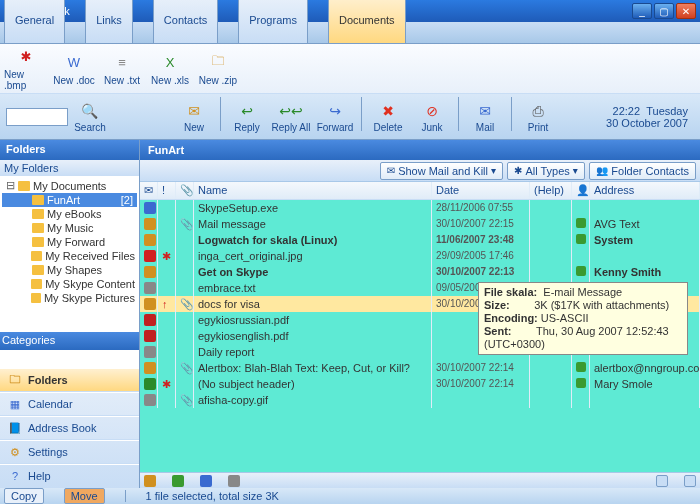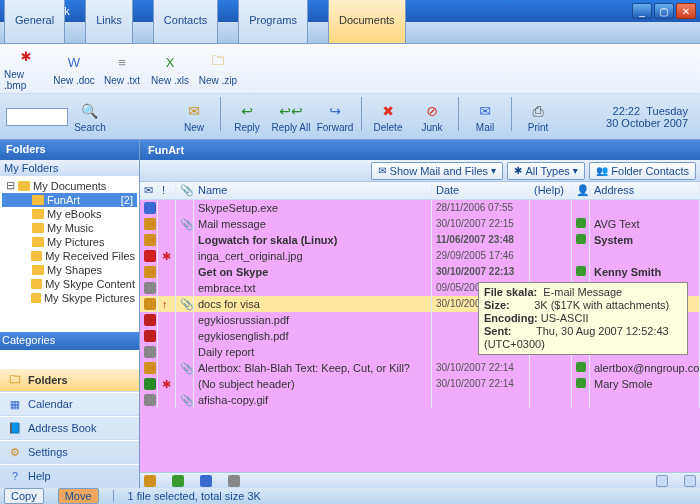--- a/index.html
+++ b/index.html
@@ -42,31 +42,31 @@
 .colhead { height: 18px; background: linear-gradient(#f4f8fc,#e0ecf8); display: flex; border-bottom: 1px solid #c8ddf5; font-size: 10px; color: #1a4a90; }
 .colhead > div, .filerow > div { padding: 2px 4px; border-right: 1px solid #e0ecf8; overflow: hidden; white-space: nowrap; }
 .c-ico { width: 18px; }
 .c-flag { width: 18px; }
 .c-att { width: 18px; }
 .c-name { flex: 1; }
 .c-date { width: 98px; }
 .c-size { width: 42px; }
 .c-aico { width: 18px; }
 .c-addr { width: 110px; }
-.filelist { flex: 1; overflow: auto; background: #f0abfc; position: relative; }
+.filelist { flex: 1; overflow: auto; background: #5eead4; position: relative; }
 .filerow { height: 16px; display: flex; font-size: 11px; color: #333; cursor: pointer; }
 .filerow.sel { background: #ffe8a0; }
 .filerow.bold { font-weight: bold; }
 .filerow > .c-date { color: #555; font-size: 10px; }
 .mico { width: 12px; height: 12px; border-radius: 2px; display: inline-block; }
 .tooltip { position: absolute; left: 338px; top: 82px; width: 210px; background: #ffffe0; border: 1px solid #888; padding: 3px 5px; font-size: 10px; color: #333; z-index: 10; line-height: 13px; }
 .tooltip b { font-weight: bold; }
 .bottombar { height: 16px; background: linear-gradient(#e8f0fa,#c8ddf5); border-top: 1px solid #a8c8e8; display:flex; align-items:center; padding:0 4px; gap:16px; }
 .bbico { width:12px; height:12px; border-radius:2px; }
-.statusbar { height: 16px; background: linear-gradient(#d8e8f8,#b8d4f0); display: flex; align-items: center; padding: 0 4px; font-size: 10px; color: #1a4a90; gap: 14px; }
+.statusbar { height: 16px; background: linear-gradient(#d8e8f8,#b8d4f0); display: flex; align-items: center; padding: 0 4px; font-size: 10px; color: #1a4a90; gap: 20px; }
 .statusbar .sbtn { padding: 1px 6px; border: 1px solid #7a9ec8; background: #f0a860; border-radius: 2px; cursor: pointer; }
 .statusbar .sbtn.copy { background: #e8f0fa; }
 .grn { width:10px; height:10px; background:#3a9a30; border-radius:2px; display:inline-block; }
 </style>
 </head>
 <body>
 
 <div class="titlebar">
   <div class="icon"></div>
   <span>EverDesk</span>
@@ -180,21 +180,21 @@
           <span>My eBooks</span>
         </div>
         <div class="treeitem" style="padding-left: 18px;">
           <span style="width:9px"></span>
           <span class="fico"></span>
           <span>My Music</span>
         </div>
         <div class="treeitem" style="padding-left: 18px;">
           <span style="width:9px"></span>
           <span class="fico"></span>
-          <span>My Pictures</span>
+          <span>My Forward</span>
         </div>
         <div class="treeitem" style="padding-left: 18px;">
           <span style="width:9px"></span>
           <span class="fico"></span>
           <span>My Received Files</span>
         </div>
         <div class="treeitem" style="padding-left: 18px;">
           <span style="width:9px"></span>
           <span class="fico"></span>
           <span>My Shapes</span>
@@ -243,21 +243,21 @@
           <span class="nico" style="color:#3a6ad0">?</span>
           <span>Help</span>
         </div>
       </div>
   </div>
   <div class="rightpanel">
     <div class="rhead">
       <span>FunArt</span>
     </div>
     <div class="filterbar">
-      <div class="filtbtn">✉ <span>Show Mail and Files</span> ▾</div>
+      <div class="filtbtn">✉ <span>Show Mail and Kill</span> ▾</div>
       <div class="filtbtn">✱ <span>All Types</span> ▾</div>
       <div class="filtbtn">👥 <span>Folder Contacts</span></div>
     </div>
     <div class="colhead">
       <div class="c-ico">✉</div>
       <div class="c-flag">!</div>
       <div class="c-att">📎</div>
       <div class="c-name">Name</div>
       <div class="c-date">Date</div>
       <div class="c-size">(Help)</div>

